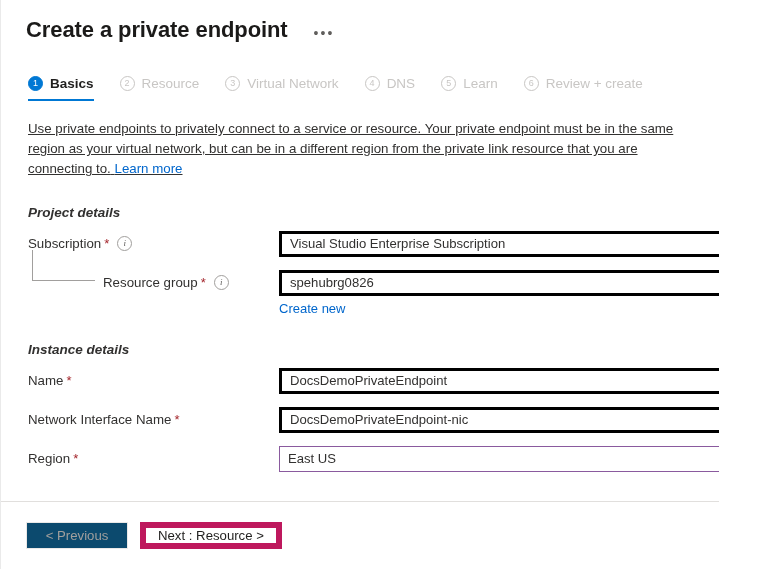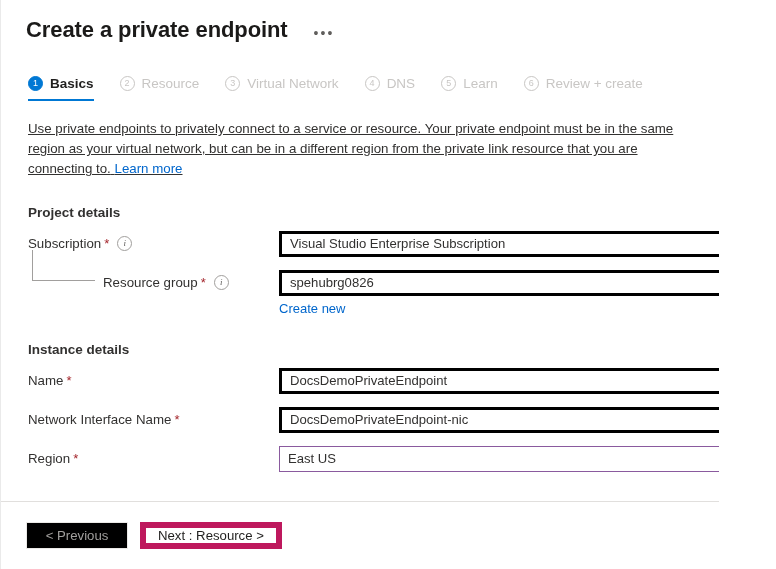--- a/index.html
+++ b/index.html
@@ -142,20 +142,21 @@
     flex: 1 1 auto;
     padding: 0 0 0 27px;
     overflow: hidden;
   }
   .section-title {
     font-size: 13.5px;
     font-weight: 700;
     color: #323130;
     margin-top: 26px;
     margin-bottom: 6px;
+    font-style: italic;
   }
 
   .field-row {
     display: flex;
     align-items: center;
     height: 31px;
     margin-top: 8px;
     position: relative;
   }
   .field-label {
@@ -272,21 +273,21 @@
     font-size: 13.2px;
     font-family: "Liberation Sans", sans-serif;
     box-sizing: border-box;
     padding: 0 12px;
     cursor: pointer;
     display: inline-flex;
     align-items: center;
     justify-content: center;
   }
   .btn-disabled {
-    background: #000000;
+    background: #0c4a6e;
     border: 1px solid #ebe9e7;
     color: #a19f9d;
     cursor: default;
   }
   .btn-default {
     background: #ffffff;
     border: 6px solid #be185d;
     color: #201f1e;
     margin-left: 12px;
     min-width: 136px;

